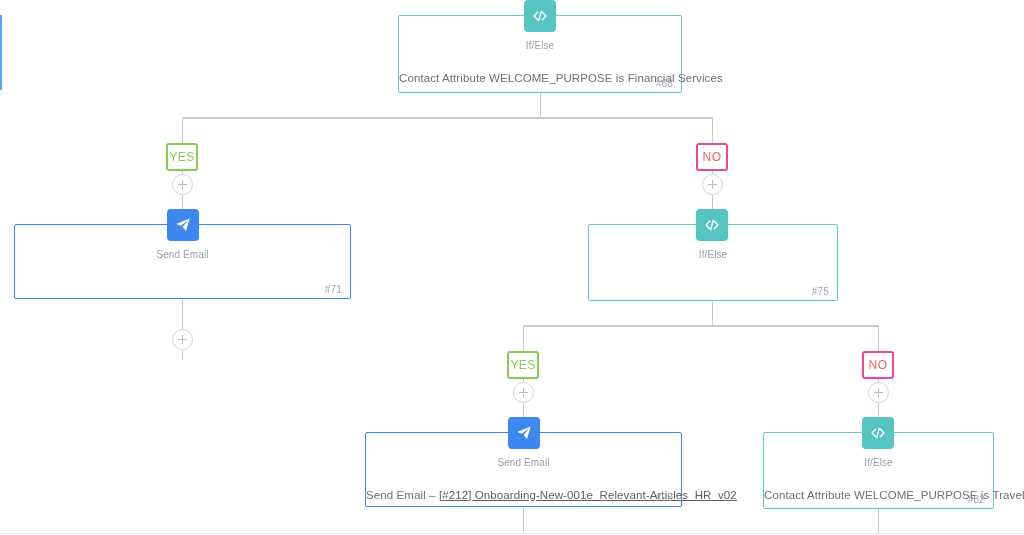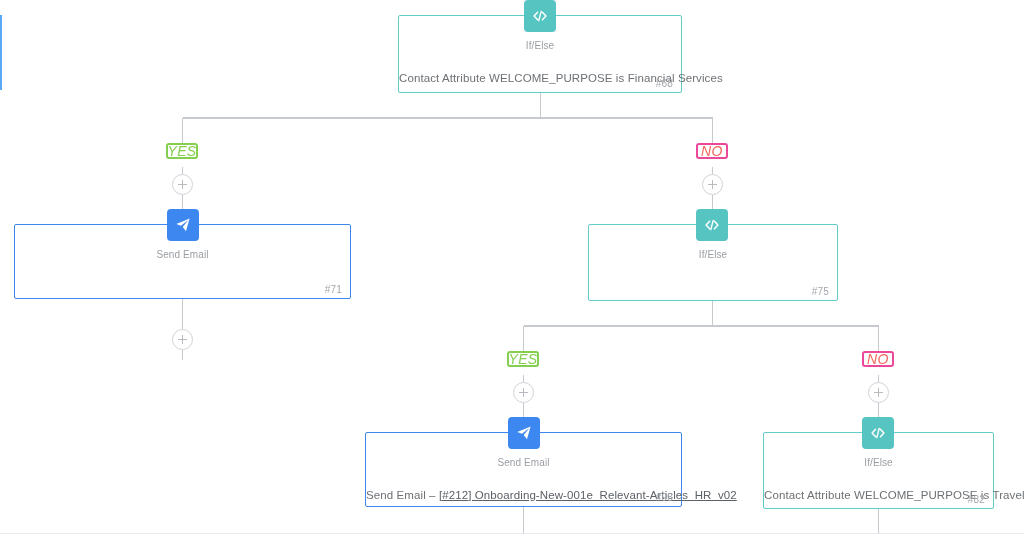--- a/index.html
+++ b/index.html
@@ -111,29 +111,28 @@
   }
   .node-badge.teal { background: #56c5c2; }
   .node-badge.blue { background: #3d87f0; }
   .node-badge svg { display: block; }
 
   
   .branch-pill {
     position: absolute;
     box-sizing: border-box;
     width: 32px;
-    height: 16px;
+    height: 28px;
     border-radius: 3px;
     background: #ffffff;
     display: flex;
     align-items: center;
     justify-content: center;
-    font-size: 14px;
+    font-size: 12px;
     letter-spacing: 0.4px;
-    font-style: italic;
   }
   .branch-pill.yes {
     border: 2px solid #84cf4f;
     color: #84cf4f;
   }
   .branch-pill.no {
     border: 2px solid #ec4899;
     color: #f4655c;
   }
 

